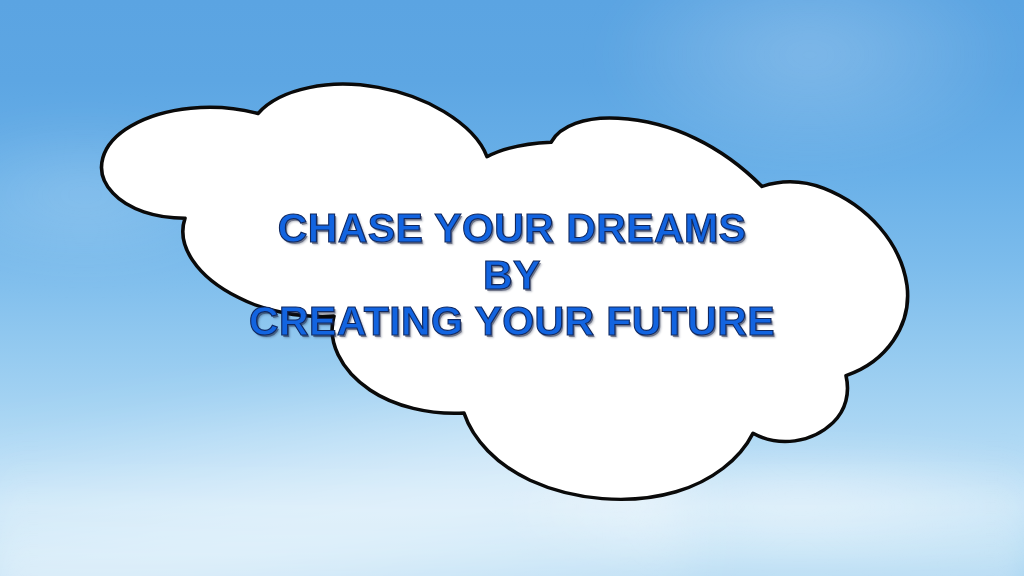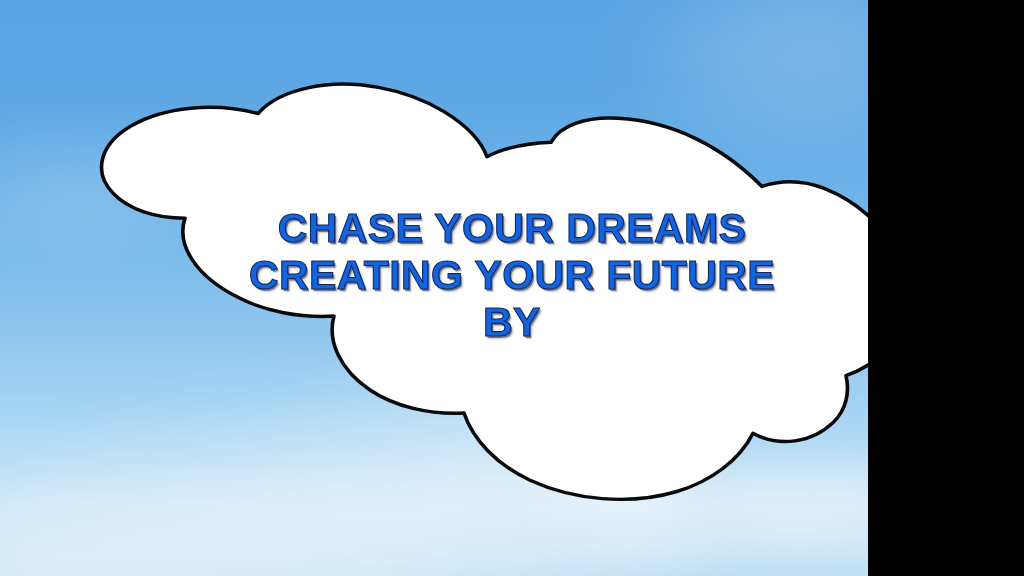--- a/index.html
+++ b/index.html
@@ -3,21 +3,21 @@
 <meta charset="utf-8">
 <title>Chase Your Dreams</title>
 <style>
   html, body {
     margin: 0;
     padding: 0;
     background: #000;
   }
   #stage {
     position: relative;
-    width: 868px;
+    width: 1024px;
     height: 576px;
     overflow: hidden;
     font-family: "Liberation Sans", sans-serif;
   }
 
   
   .sky-base {
     position: absolute;
     inset: 0;
     background: linear-gradient(
@@ -176,17 +176,17 @@
         C 164 80, 215 75, 258 87
         C 268 75, 286 65, 309 60
         C 352 50, 406 61, 444 85
         C 466 99, 481 115, 487 132
         C 505 122, 530 118, 551 117
         Z" transform="translate(0,30) scale(1,0.96)"></path>
   </svg>
 
   <div class="cloud-text">
     <div class="tline line1">CHASE YOUR DREAMS</div>
+    <div class="tline line2">BY</div>
     <div class="tline line3">CREATING YOUR FUTURE</div>
-    <div class="tline line2">BY</div>
   </div>
 
 </div>
 
 </body></html>

